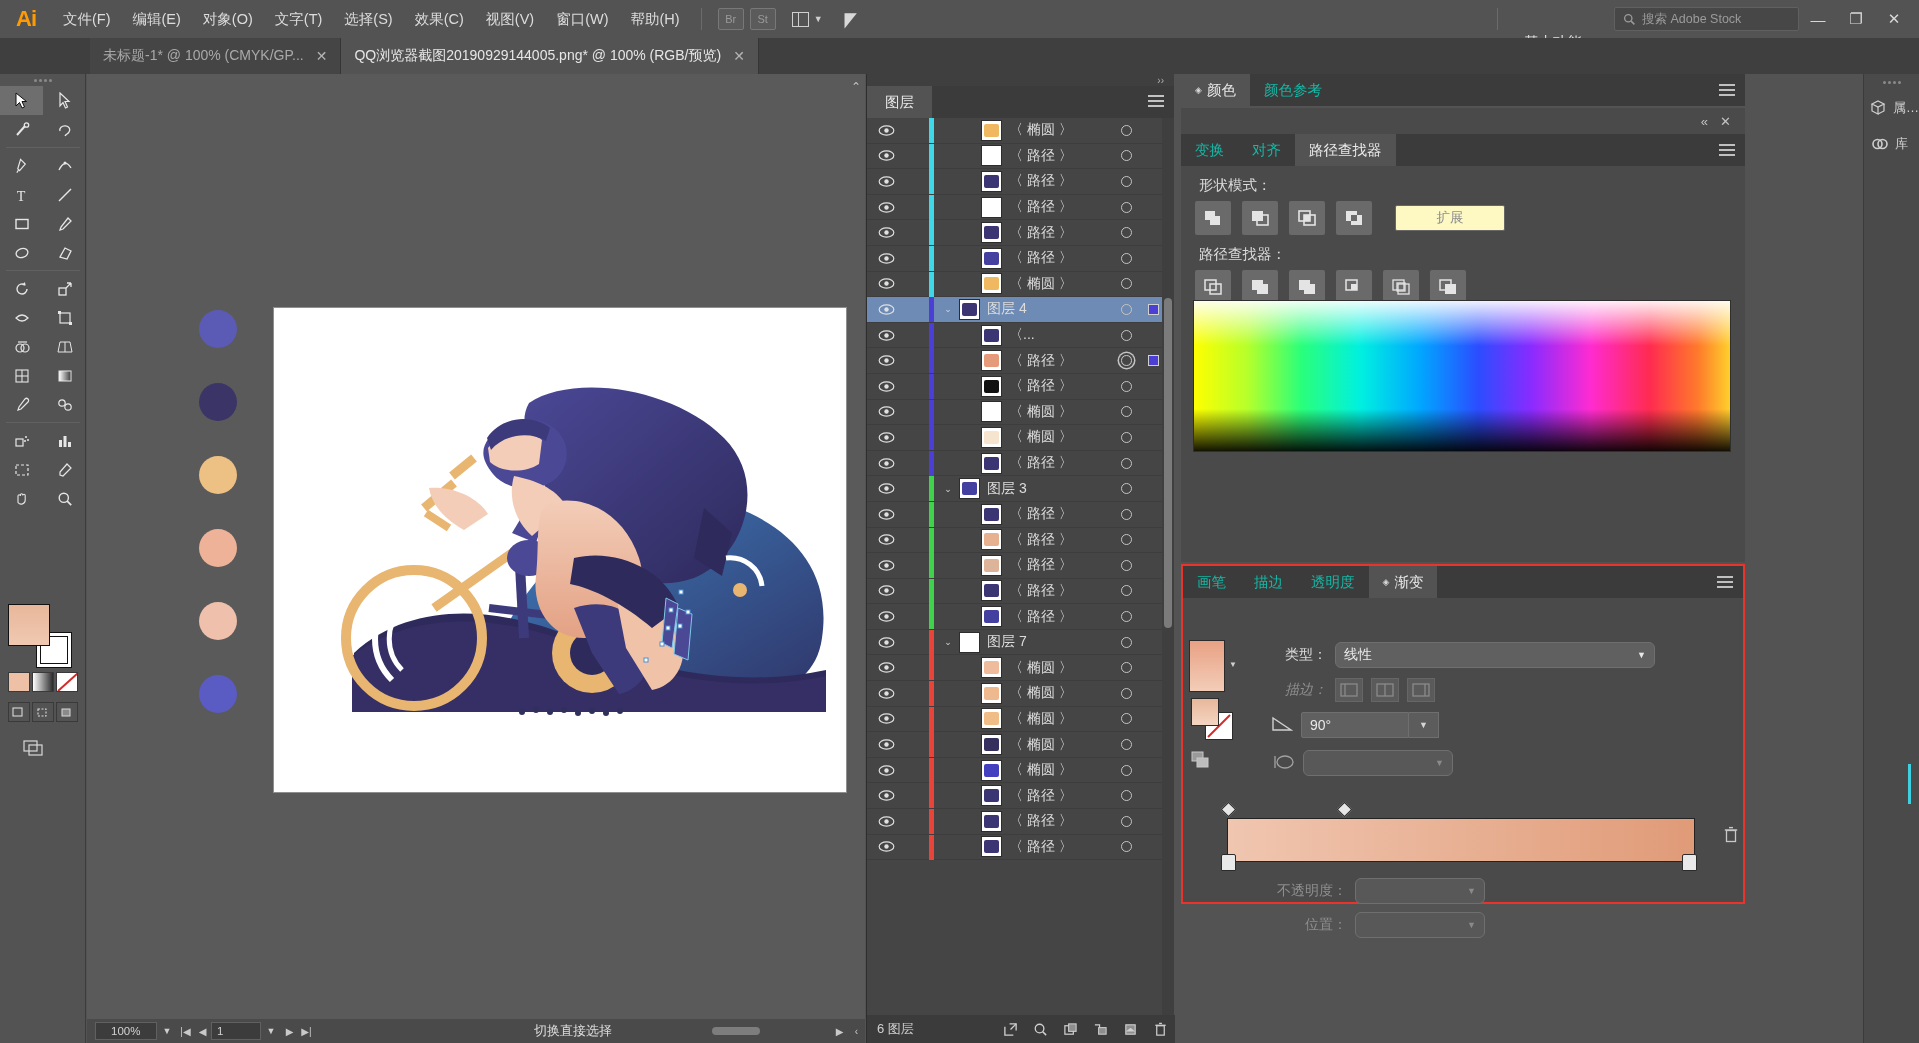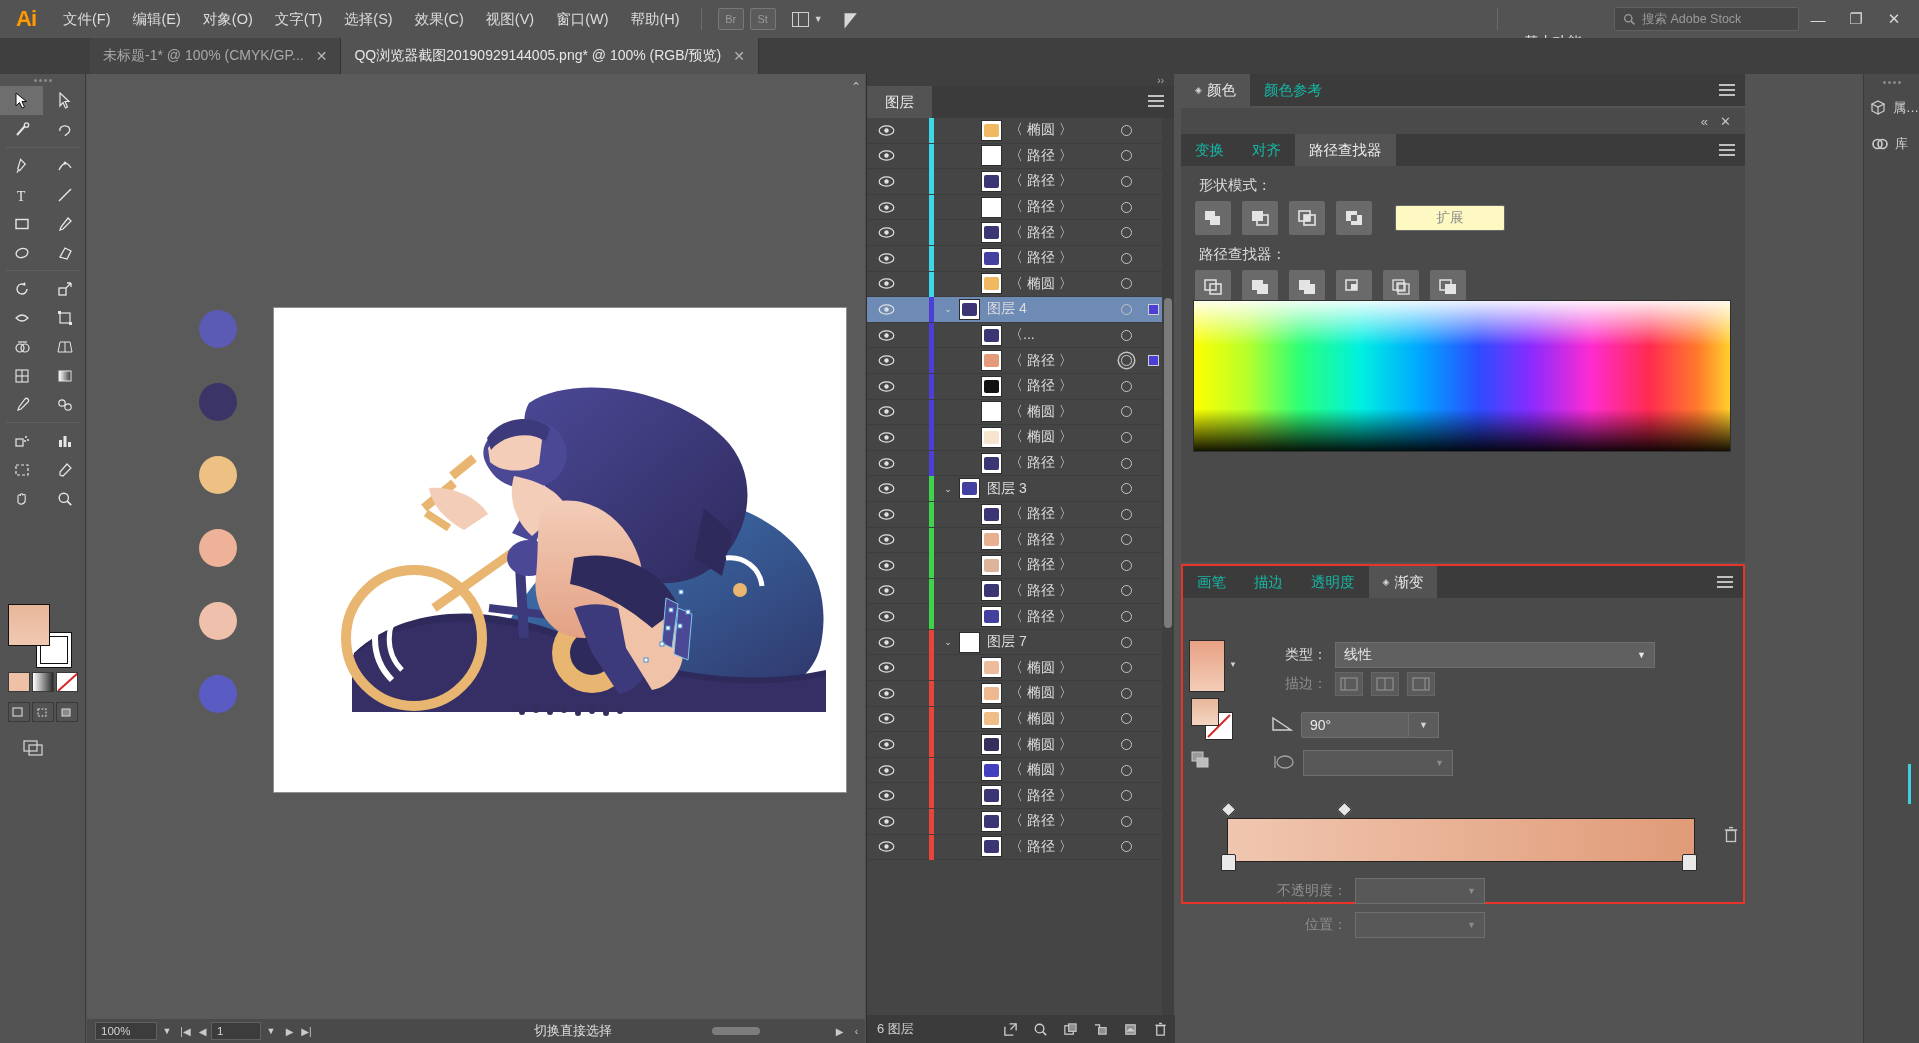--- a/index.html
+++ b/index.html
@@ -61,21 +61,21 @@
 
   
   .canvasarea{position:absolute;left:87px;top:74px;width:778px;height:945px;background:#5a5a5a;}
   .artboard{position:absolute;left:187px;top:234px;width:572px;height:484px;background:#ffffff;box-shadow:0 0 0 1px #8f8f8f;}
   .canv-collapse{position:absolute;right:4px;top:6px;color:#c0c0c0;font-size:12px;}
   .swatch-col{position:absolute;left:112px;top:236px;}
   .sw-dot{width:38px;height:38px;border-radius:50%;margin-bottom:35px;}
 
   
   .statusbar{position:absolute;left:87px;top:1019px;width:778px;height:24px;background:#4a4a4a;display:flex;align-items:center;font-size:12px;color:#d2d2d2;}
-  .zoomfield{width:62px;height:18px;background:#3c3c3c;border:1px solid #606060;margin-left:8px;display:flex;align-items:center;padding-left:5px;font-size:11.5px;}
+  .zoomfield{width:62px;height:18px;background:#3c3c3c;border:1px solid #606060;margin-left:8px;display:flex;align-items:center;padding-left:15px;font-size:11.5px;}
   .sbsel{width:20px;height:18px;display:flex;align-items:center;justify-content:center;font-size:9px;color:#cfcfcf;}
   .navbtn{width:17px;height:18px;display:flex;align-items:center;justify-content:center;font-size:10px;color:#c9c9c9;}
   .pagefield{width:50px;height:18px;background:#3c3c3c;border:1px solid #606060;display:flex;align-items:center;padding-left:5px;font-size:11.5px;}
   .statustext{flex:1;text-align:center;font-size:13px;color:#dedede;}
   .hscroll{position:absolute;left:640px;top:1019px;width:225px;height:24px;}
   .hscroll i{position:absolute;left:72px;top:8px;width:48px;height:8px;background:#7d7d7d;border-radius:4px;}
   .vscroll{position:absolute;left:847px;top:420px;width:14px;height:40px;}
   .vscroll i{position:absolute;left:3px;top:0;width:8px;height:40px;background:#7d7d7d;border-radius:4px;}
 
   
@@ -126,21 +126,21 @@
   .gp-body{position:relative;padding:8px 0 0 0;}
   .gp-swatch{position:absolute;left:6px;top:42px;width:36px;height:52px;background:linear-gradient(180deg,#e8a184,#f3cdb8);border:1px solid #2b2b2b;}
   .gp-swatch-arrow{position:absolute;left:46px;top:62px;font-size:8px;color:#cfcfcf;}
   .gp-fillstroke{position:absolute;left:8px;top:100px;width:44px;height:42px;}
   .gp-fs-a{position:absolute;left:0;top:0;width:28px;height:28px;background:linear-gradient(180deg,#e8b79a,#f4d5c2);border:1px solid #2b2b2b;}
   .gp-fs-b{position:absolute;left:14px;top:14px;width:28px;height:28px;background:#fff;border:1px solid #2b2b2b;}
   .gp-grad3{position:absolute;left:8px;top:152px;width:28px;height:22px;}
   .gp-row{position:absolute;display:flex;align-items:center;gap:8px;}
   .gp-lbl{font-size:14px;color:#dcdcdc;width:56px;text-align:right;}
   .gp-lbl.dim{color:#8e8e8e;}
-  .gp-select{height:26px;background:#606060;border:1px solid #6f6f6f;border-radius:0;display:flex;align-items:center;justify-content:space-between;padding:0 8px;font-size:14px;color:#e8e8e8;}
+  .gp-select{height:26px;background:#606060;border:1px solid #6f6f6f;border-radius:6px;display:flex;align-items:center;justify-content:space-between;padding:0 8px;font-size:14px;color:#e8e8e8;}
   .gp-select.dim{color:#8a8a8a;background:#585858;}
   .gp-num{height:26px;background:#606060;border:1px solid #6f6f6f;border-radius:2px 0 0 2px;display:flex;align-items:center;padding:0 8px;font-size:14px;color:#e8e8e8;}
   .gp-numchev{width:30px;height:26px;background:#5c5c5c;border:1px solid #6f6f6f;border-left:none;display:flex;align-items:center;justify-content:center;font-size:9px;color:#d5d5d5;}
   .strokebtn{width:28px;height:24px;background:#5a5a5a;border:1px solid #666;display:flex;align-items:center;justify-content:center;}
   .gradbar-wrap{position:absolute;left:44px;top:206px;width:480px;height:62px;}
   .gradbar{position:absolute;left:0;top:14px;width:468px;height:44px;background:linear-gradient(90deg,#f0c6b0,#e09b78);border:1px solid #232323;}
   .gstop-d{position:absolute;width:11px;height:11px;background:#e6e6e6;border:1px solid #2b2b2b;transform:rotate(45deg);}
   .gstop-h{position:absolute;width:15px;height:17px;background:#e9e9e9;border:1px solid #2b2b2b;border-radius:2px 2px 0 0;}
   .gp-trash{position:absolute;right:4px;top:228px;color:#c8c8c8;font-size:15px;}
   .rail{position:absolute;right:0;top:0;width:56px;height:969px;background:#4a4a4a;border-left:1px solid #3b3b3b;}
@@ -1346,21 +1346,21 @@
         </div>
 
         <div class="gp-row" style="left:88px;top:44px;">
           <span class="gp-lbl">类型：</span>
           <div class="gp-select" style="width:320px">
             <span>线性</span>
             <span style="font-size:9px">▼</span>
           </div>
         </div>
 
-        <div class="gp-row" style="left:88px;top:74px;">
+        <div class="gp-row" style="left:88px;top:80px;font-style:italic;">
           <span class="gp-lbl dim">描边：</span>
           <div class="strokebtn">
               <svg width="20" height="16" viewBox="0 0 20 16">
                 <rect x="2" y="2" width="16" height="12" fill="none" stroke="#8a8a8a" stroke-width="1.3"></rect>
                 <line x1="6" y1="2" x2="6" y2="14" stroke="#8a8a8a" stroke-width="1.3"></line>
               </svg>
             </div>
           <div class="strokebtn">
               <svg width="20" height="16" viewBox="0 0 20 16">
                 <rect x="2" y="2" width="16" height="12" fill="none" stroke="#8a8a8a" stroke-width="1.3"></rect>

